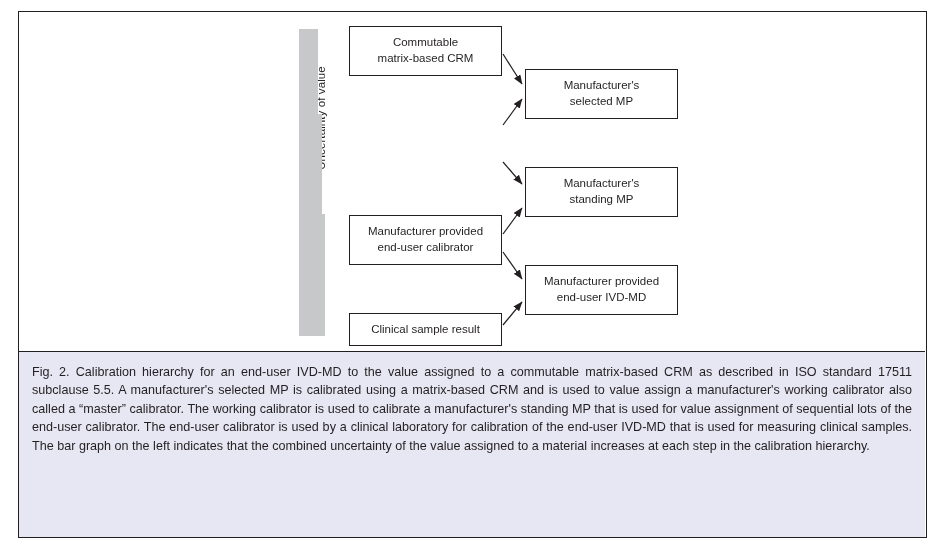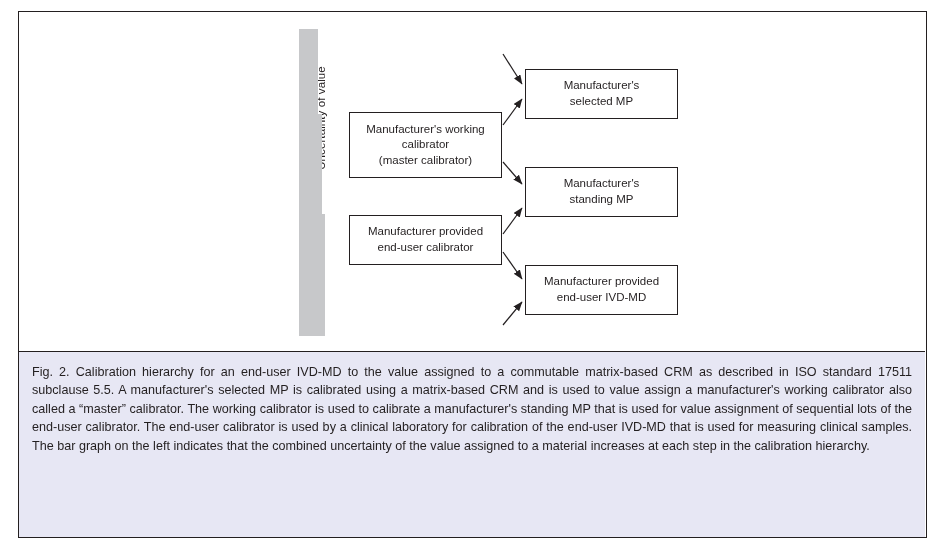--- a/index.html
+++ b/index.html
@@ -129,28 +129,30 @@
         <g stroke="#231f20" stroke-width="1.2" fill="none" marker-end="url(#ah)">
           <line x1="484" y1="42" x2="503" y2="72"></line>
           <line x1="484" y1="113" x2="503" y2="87"></line>
           <line x1="484" y1="150" x2="503" y2="172"></line>
           <line x1="484" y1="222" x2="503" y2="196"></line>
           <line x1="484" y1="240" x2="503" y2="267"></line>
           <line x1="484" y1="313" x2="503" y2="290"></line>
         </g>
       </svg>
 
-      <div class="node n-working">
-        <span style="white-space:pre-line">Manufacturer's working
-calibrator
-(master calibrator)</span>
+      <div class="node n-crm">
+        <span style="white-space:pre-line">Commutable
+matrix-based CRM</span>
       </div>
       <div class="node n-enduser">
         <span style="white-space:pre-line">Manufacturer provided
 end-user calibrator</span>
+      </div>
+      <div class="node n-clinical">
+        <span style="white-space:pre-line">Clinical sample result</span>
       </div>
       <div class="node n-selected">
         <span style="white-space:pre-line">Manufacturer's
 selected MP</span>
       </div>
       <div class="node n-standing">
         <span style="white-space:pre-line">Manufacturer's
 standing MP</span>
       </div>
       <div class="node n-ivdmd">

